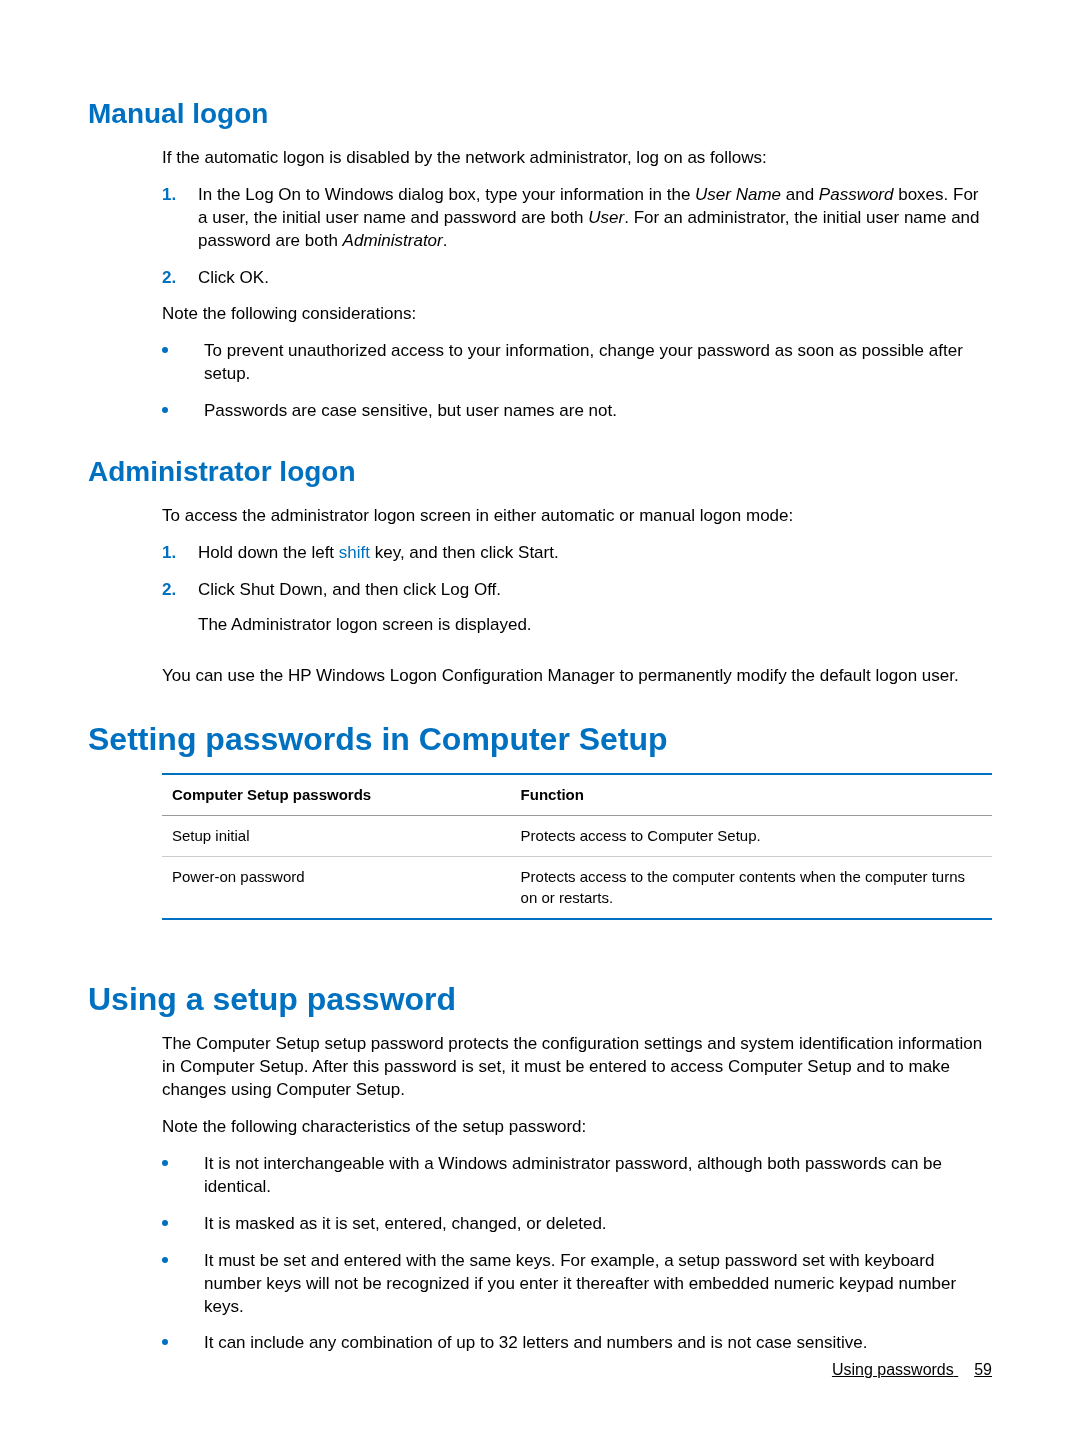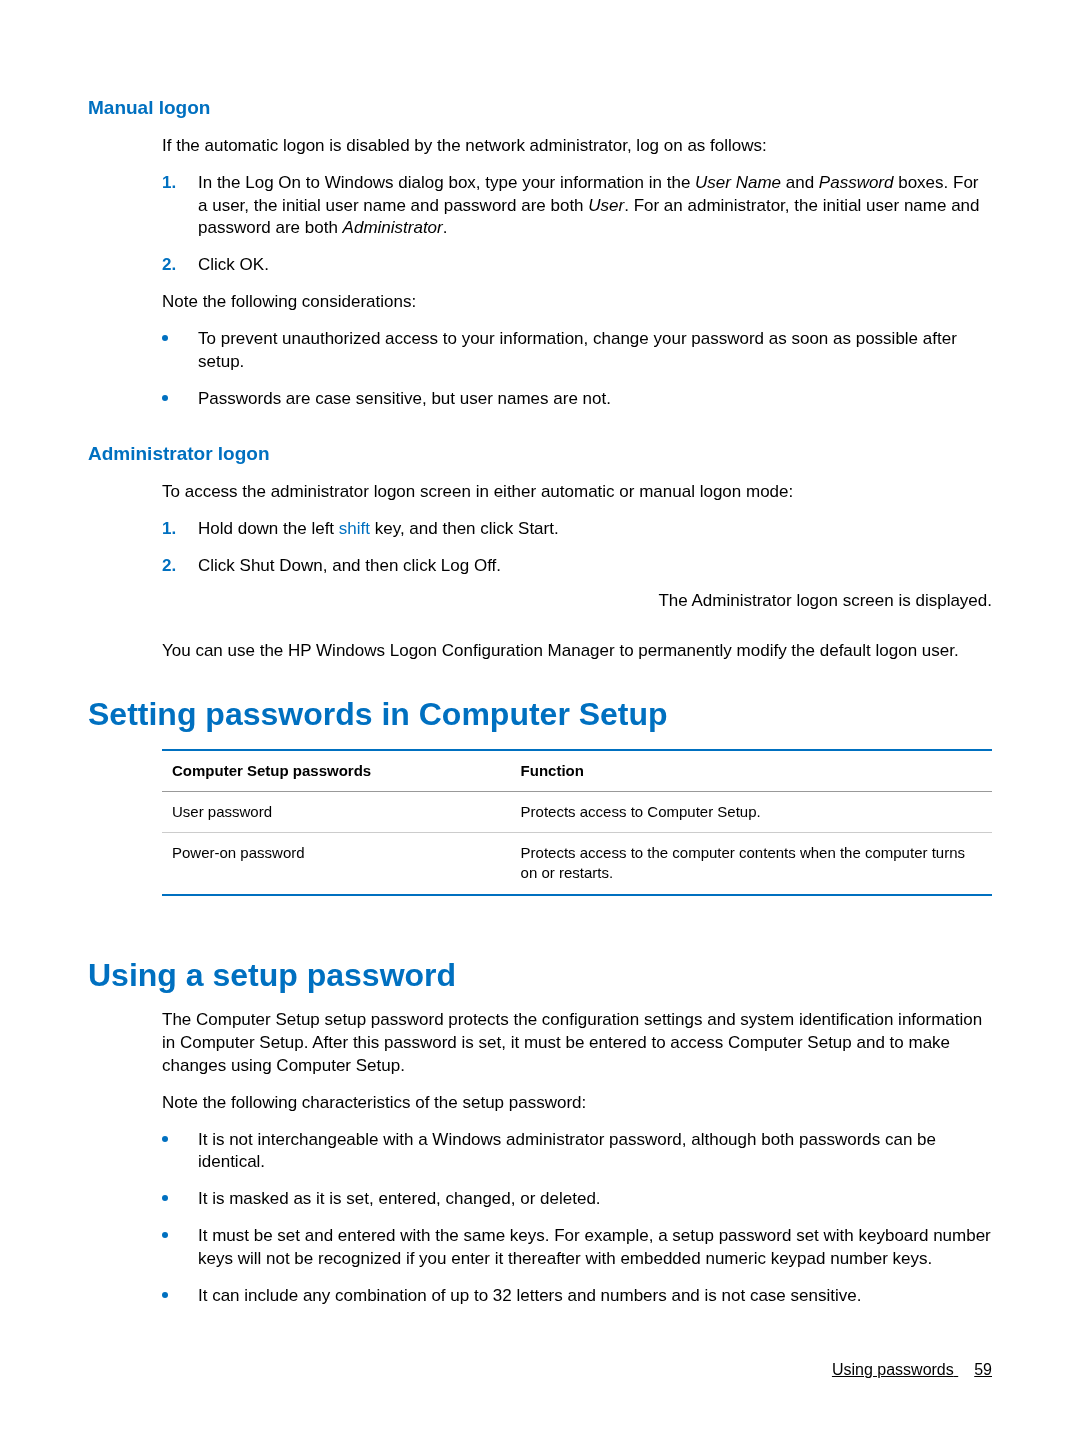--- a/index.html
+++ b/index.html
@@ -12,21 +12,21 @@
     position: relative;
     font-size: 17px;
     line-height: 1.35;
   }
   .page {
     padding: 95px 88px 0 88px;
   }
   .h3-blue {
     color: #0070c0;
     font-weight: bold;
-    font-size: 19px;
+    font-size: 28px;
     margin-bottom: 14px;
   }
   .h2-blue {
     color: #0070c0;
     font-weight: bold;
     font-size: 32px;
     margin-top: 30px;
     margin-bottom: 12px;
   }
   .body-block {
@@ -52,20 +52,21 @@
     flex-shrink: 0;
   }
   ul.bullet-list {
     list-style: none;
     padding: 0;
     margin: 0 0 14px 0;
   }
   ul.bullet-list > li {
     display: flex;
     margin-bottom: 14px;
+    gap: 6px;
   }
   ul.bullet-list > li:last-child { margin-bottom: 0; }
   .marker-dot {
     width: 36px;
     flex-shrink: 0;
     position: relative;
   }
   .marker-dot::before {
     content: "";
     position: absolute;
@@ -74,21 +75,20 @@
     width: 6px;
     height: 6px;
     border-radius: 50%;
     background: #0070c0;
   }
   .li-text { flex: 1; }
   .sub-indent {
     margin-left: 36px;
     margin-top: 12px;
     margin-bottom: 14px;
-    text-align: right;
   }
   .key-text { color: #0070c0; }
 
   
   .tbl-wrap {
     margin-left: 74px;
     margin-top: 4px;
     border-top: 2px solid #0070c0;
     border-bottom: 2px solid #0070c0;
   }
@@ -191,21 +191,21 @@
   <div class="tbl-wrap">
     <table class="tbl">
       <thead>
         <tr>
           <th class="col1">Computer Setup passwords</th>
           <th>Function</th>
         </tr>
       </thead>
       <tbody>
         <tr>
-          <td>User password</td>
+          <td>Setup initial</td>
           <td>Protects access to Computer Setup.</td>
         </tr>
         <tr>
           <td>Power-on password</td>
           <td>Protects access to the computer contents when the computer turns on or restarts.</td>
         </tr>
       </tbody>
     </table>
   </div>
 

